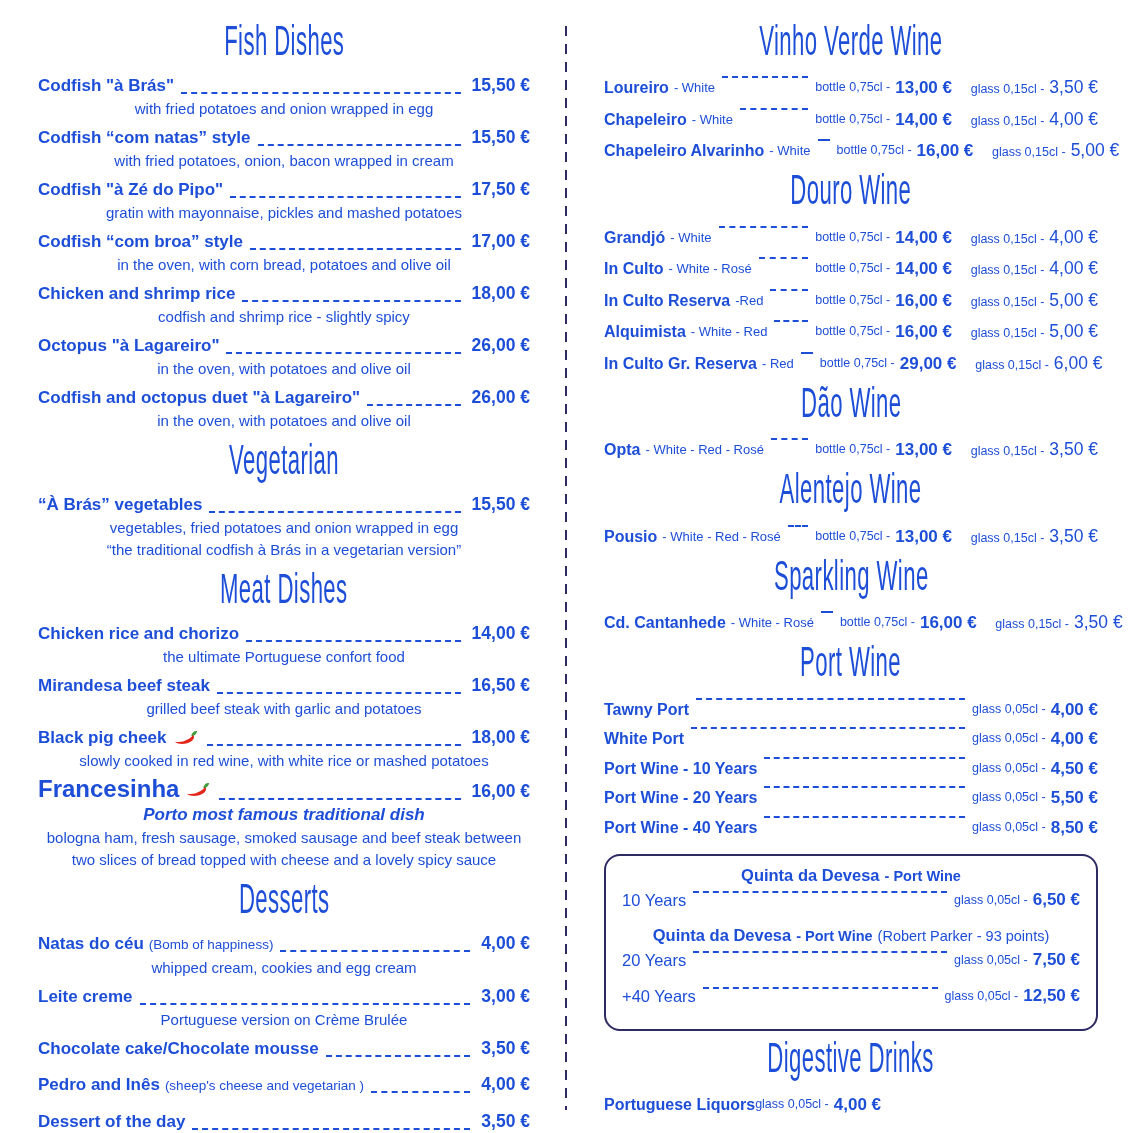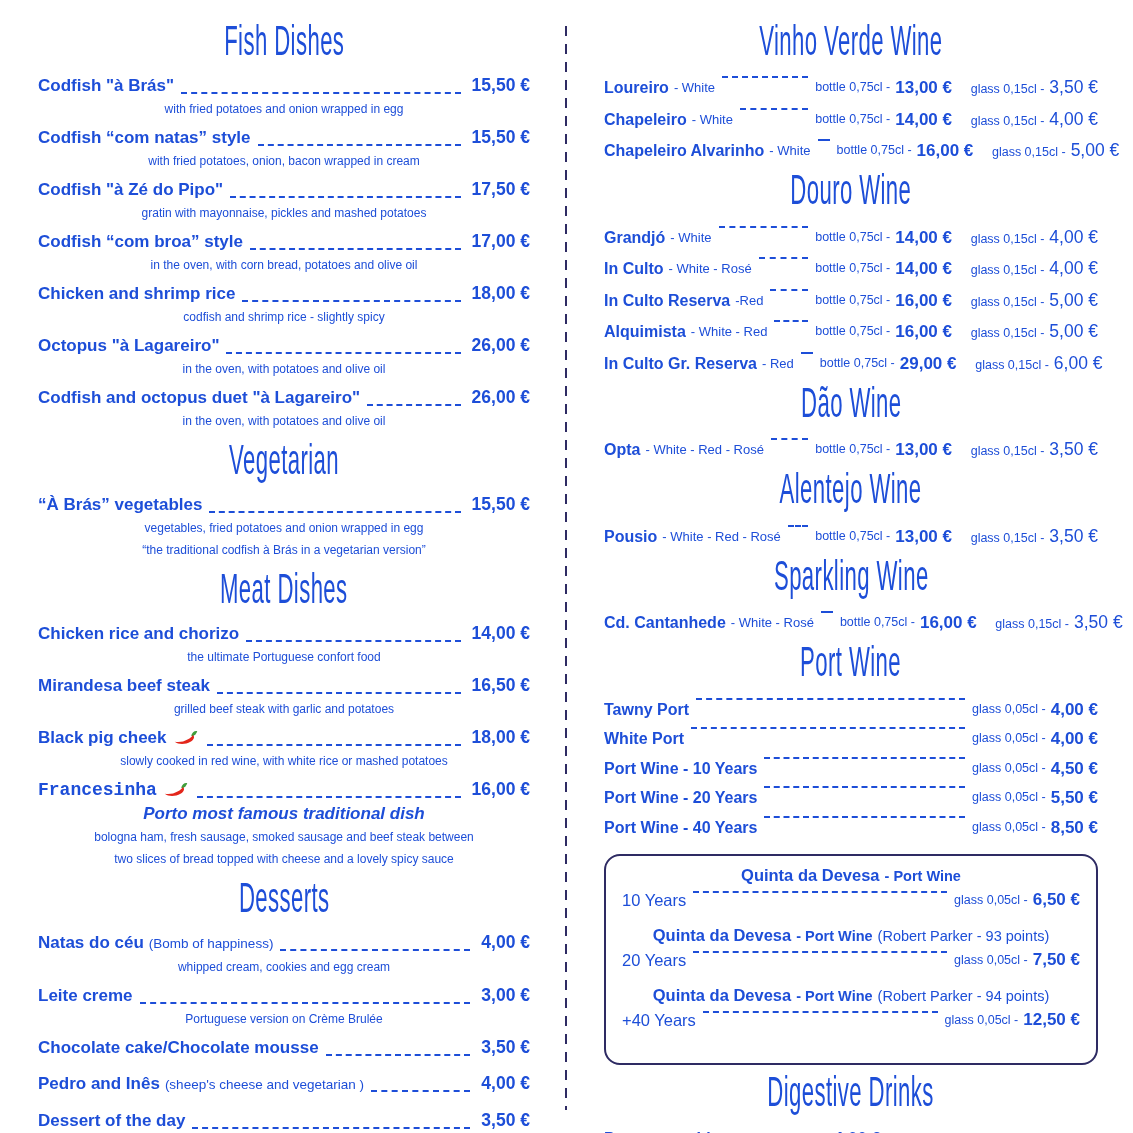--- a/index.html
+++ b/index.html
@@ -19,36 +19,36 @@
   .sec-title:first-child{margin-top:0;}
   .sec-title-text{display:inline-block;font-size:27px;letter-spacing:.5px;white-space:nowrap;
     transform:scale(.82,1.55);transform-origin:center;font-weight:400;}
   
   .l-item{margin-bottom:5px;}
   .l-item.no-desc{margin-bottom:11px;}
   .l-line{display:flex;align-items:baseline;line-height:24px;white-space:nowrap;}
   .l-name{font-weight:700;font-size:17px;}
   .l-note{font-size:13.5px;margin-left:5px;}
   .l-price{font-weight:700;font-size:17.5px;margin-left:4px;}
-  .l-desc{text-align:center;font-size:12px;line-height:22px;}
+  .l-desc{text-align:center;font-size:15px;line-height:22px;}
   .l-desc-emph{text-align:center;font-weight:700;font-style:italic;font-size:17px;line-height:24px;}
-  .l-item.big .l-name{font-size:18px;font-family:Liberation Mono, monospace;}
+  .l-item.big .l-name{font-size:24px;}
   
   .leader{flex:1 1 auto;min-width:12px;height:0;margin:0 7px;position:relative;top:3px;
     border-bottom:2px dashed currentColor;}
   
   .r-row{display:flex;align-items:flex-start;line-height:29.5px;white-space:nowrap;}
   .r-name{font-weight:700;font-size:16px;}
   .r-variant{font-size:13px;margin-left:5px;}
   .r-unit{font-size:12.5px;}
   .r-price{font-weight:700;font-size:17px;margin-left:5px;}
   .r-glass{margin-left:14px;min-width:132px;display:flex;justify-content:flex-end;align-items:baseline;}
   .r-price2{font-size:17.5px;margin-left:5px;font-weight:400;}
   
-  .box{border:2px solid #2e2b63;border-radius:16px;padding:8px 16px 19px;margin:12px 0 4px;}
+  .box{border:2px solid #2e2b63;border-radius:16px;padding:8px 16px 9px;margin:12px 0 4px;}
   .box-entry{margin-bottom:12px;}
   .box-head{text-align:center;line-height:23px;white-space:nowrap;}
   .box-head-main{font-weight:700;font-size:16.5px;}
   .box-head-sub{font-weight:700;font-size:14.5px;margin-left:5px;}
   .box-head-note{font-size:14.5px;margin-left:5px;}
   .box-line{display:flex;align-items:flex-start;line-height:24px;white-space:nowrap;}
   .box-line-name{font-size:16.5px;}
   
   .chili{width:24px;height:16px;margin:0 2px 0 7px;align-self:center;flex:0 0 auto;}
 </style>
@@ -420,21 +420,20 @@
         <div class="box-entry">
           <div class="box-head"><span class="box-head-main">Quinta da Devesa</span><span class="box-head-sub">- Port Wine</span><span class="box-head-note">(Robert Parker - 93 points)</span></div>
           <div class="box-line">
             <span class="box-line-name">20 Years</span>
             <span class="leader"></span>
             <span class="r-unit">glass 0,05cl -</span>
             <span class="r-price">7,50 €</span>
           </div>
         </div>
         <div class="box-entry">
-          <div class="box-head"><span class="box-head-main">Quinta da Devesa</span><span class="box-head-sub">- Port Wine</span><span class="box-head-note">(Robert Parker - 94 points)</span></div>
           <div class="box-line">
             <span class="box-line-name">+40 Years</span>
             <span class="leader"></span>
             <span class="r-unit">glass 0,05cl -</span>
             <span class="r-price">12,50 €</span>
           </div>
         </div>
       </div>
       <section>
         <div class="sec-title">

